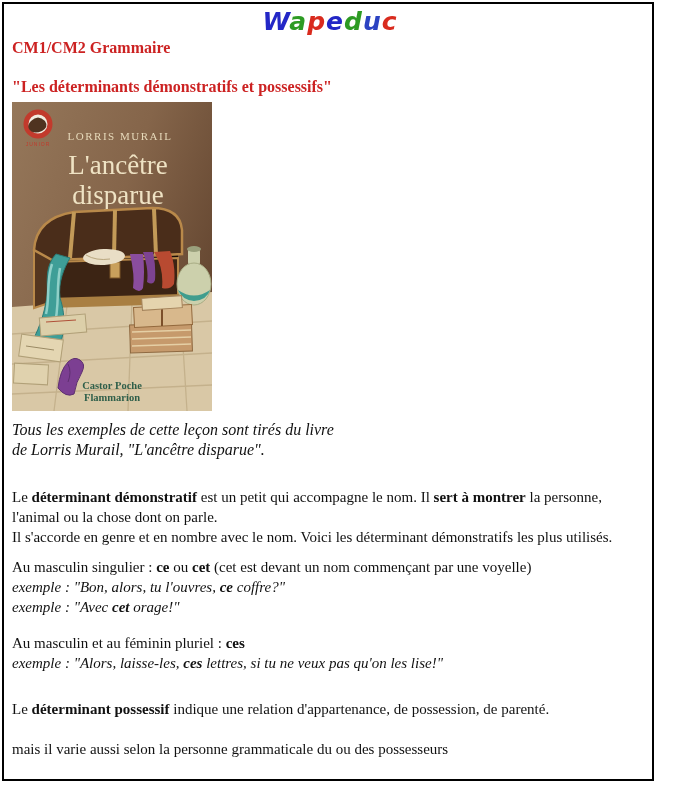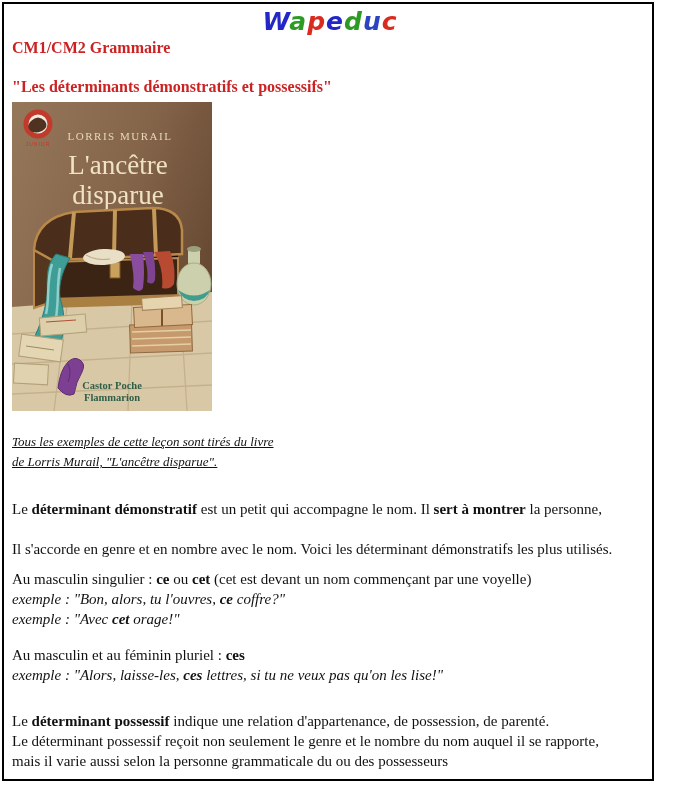--- a/index.html
+++ b/index.html
@@ -35,24 +35,23 @@
   .h-course { margin-top: 2px; }
   .h-lesson { margin-top: 20px; }
   .cover {
     position: relative;
     width: 200px; height: 309px;
     margin-top: 6px;
   }
   .cover svg { display: block; width: 200px; height: 309px; }
   .note {
     font-style: italic;
-    font-size: 13px; line-height: 20px;
-    margin-top: 21px;
+    font-size: 16px; line-height: 20px;
+    margin-top: 9px;
     color: #111111;
-    text-decoration: underline;
   }
   .para {
     font-size: 15px; line-height: 20px;
     margin: 0;
     color: #111111;
   }
   #lesson-text .para:nth-of-type(1) { margin-top: 27px; }
   #lesson-text .para:nth-of-type(2) { margin-top: 10px; }
   #lesson-text .para:nth-of-type(3) { margin-top: 16px; }
   #lesson-text .para:nth-of-type(4) { margin-top: 26px; }
@@ -175,19 +174,19 @@
       <text x="100" y="299" text-anchor="middle" font-size="10.5" font-weight="bold" fill="#2f5f4a" font-family="Liberation Serif, serif">Flammarion</text>
     </svg>
   </div>
 
   <div class="note">
     <div>Tous les exemples de cette leçon sont tirés du livre</div>
     <div>de Lorris Murail, "L'ancêtre disparue".</div>
   </div>
 
   <div id="lesson-text">
-      <p class="para"><span>Le </span><span class="b">déterminant démonstratif</span><span> est un petit qui accompagne le nom. Il </span><span class="b">sert à montrer</span><span> la personne,</span><br><br><span>Il s'accorde en genre et en nombre avec le nom. Voici les déterminant démonstratifs les plus utilisés.</span></p>
+      <p class="para"><span>Le </span><span class="b">déterminant démonstratif</span><span> est un petit qui accompagne le nom. Il </span><span class="b">sert à montrer</span><span> la personne,</span><br><span>l'animal ou la chose dont on parle.</span><br><span>Il s'accorde en genre et en nombre avec le nom. Voici les déterminant démonstratifs les plus utilisés.</span></p>
       <p class="para"><span>Au masculin singulier : </span><span class="b">ce</span><span> ou </span><span class="b">cet</span><span> (cet est devant un nom commençant par une voyelle)</span><br><span class="i">exemple : "Bon, alors, tu l'ouvres, </span><span class="b i">ce</span><span class="i"> coffre?"</span><br><span class="i">exemple : "Avec </span><span class="b i">cet</span><span class="i"> orage!"</span></p>
       <p class="para"><span>Au masculin et au féminin pluriel : </span><span class="b">ces</span><br><span class="i">exemple : "Alors, laisse-les, </span><span class="b i">ces</span><span class="i"> lettres, si tu ne veux pas qu'on les lise!"</span></p>
-      <p class="para"><span>Le </span><span class="b">déterminant possessif</span><span> indique une relation d'appartenance, de possession, de parenté.</span><br><span>Le déterminant possessif reçoit non seulement le genre et le nombre du nom auquel il se rapporte,</span><br><span>mais il varie aussi selon la personne grammaticale du ou des possesseurs</span></p>
+      <p class="para"><span>Le </span><span class="b">déterminant possessif</span><span> indique une relation d'appartenance, de possession, de parenté.</span><br><br><span>mais il varie aussi selon la personne grammaticale du ou des possesseurs</span></p>
     </div>
 
 </div>
 
 </body></html>

